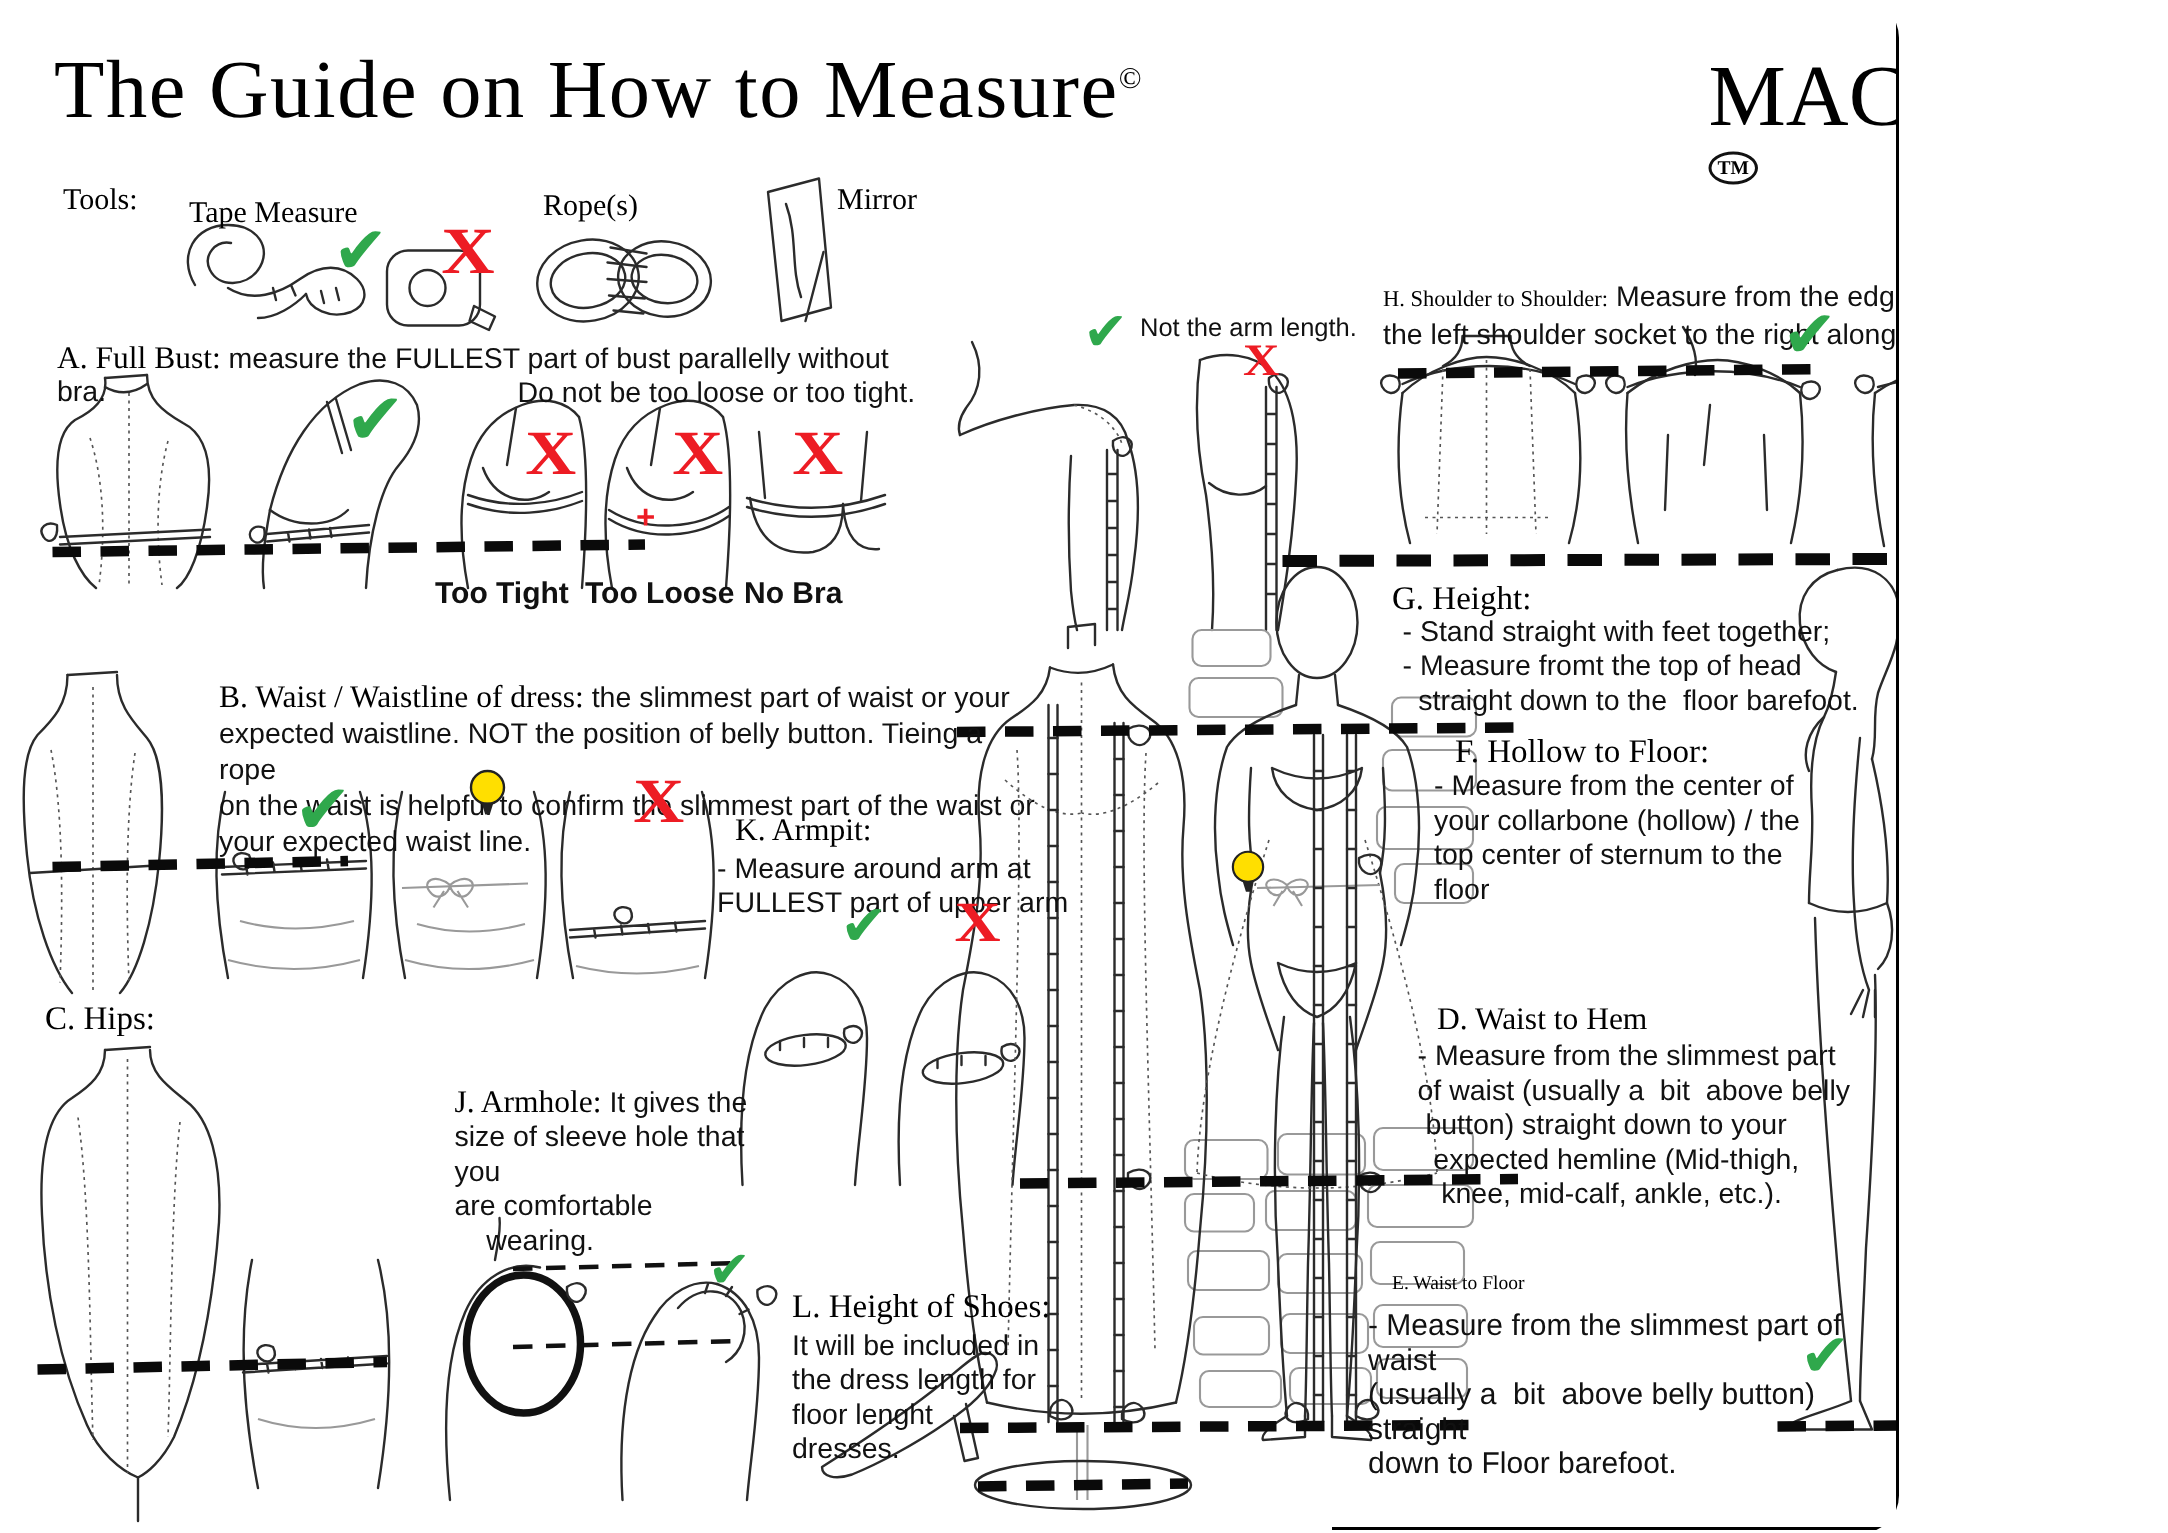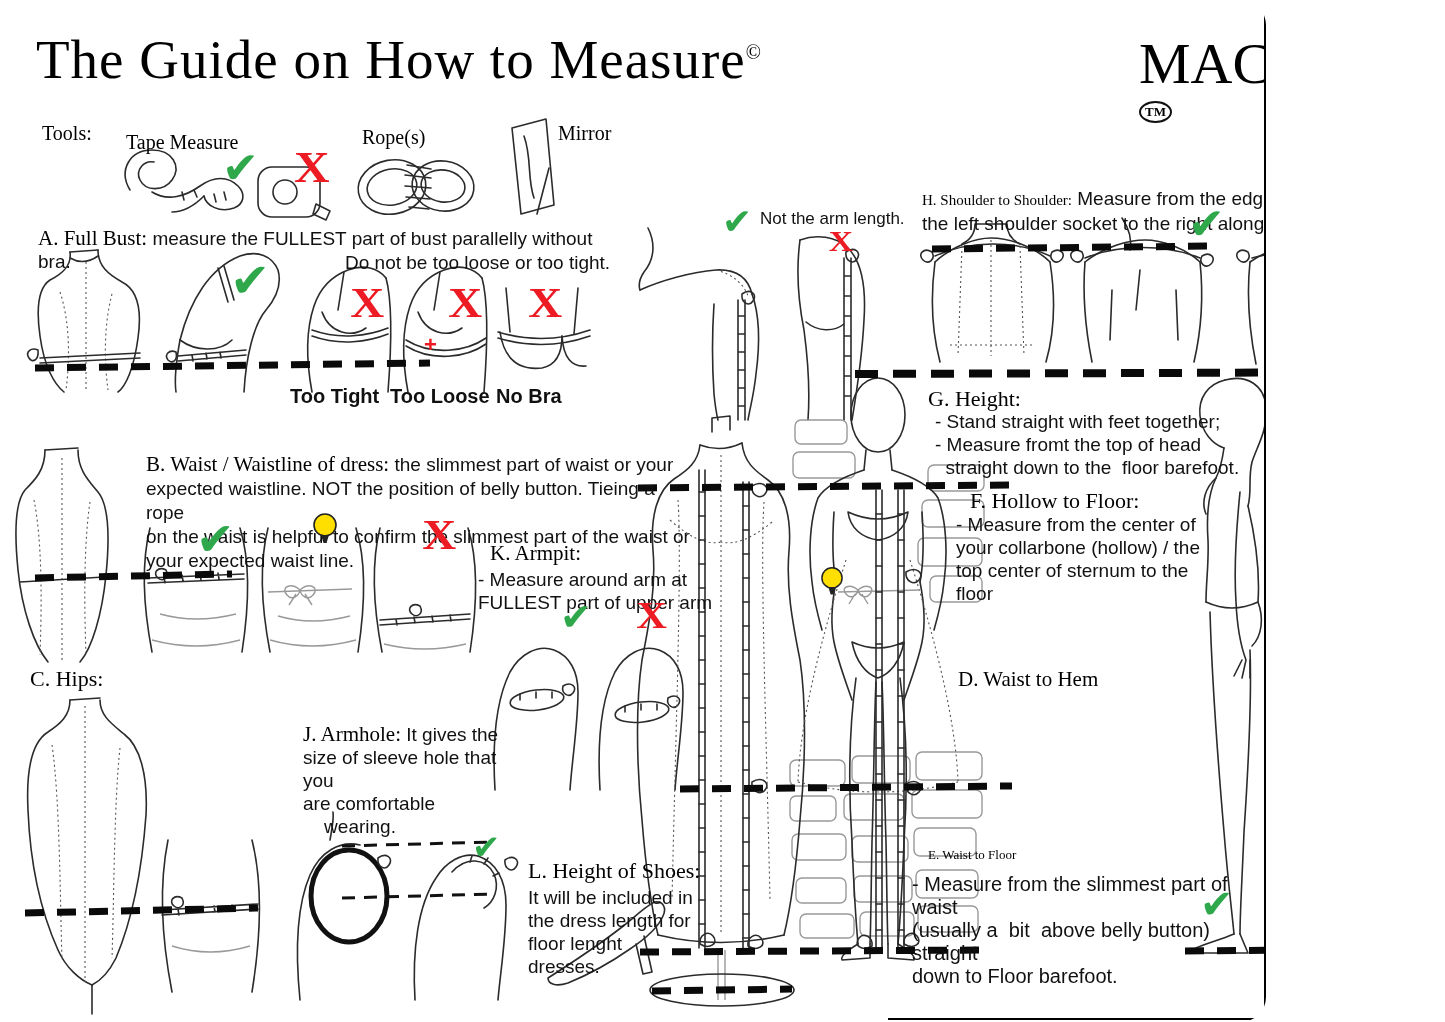--- a/index.html
+++ b/index.html
@@ -385,20 +385,25 @@
 - Measure fromt the top of head
 &nbsp;&nbsp;straight down to the &nbsp;floor barefoot.</div>
 
   <div class="abs h" style="left:970px;top:488px;font-size:22px;">F. Hollow to Floor:</div>
   <div class="abs t pre" style="left:956px;top:513px;font-size:19px;line-height:23px;">- Measure from the center of
 your collarbone (hollow) / the
 top center of sternum to the
 floor</div>
 
   <div class="abs h" style="left:958px;top:667px;font-size:21px;">D. Waist to Hem</div>
+  <div class="abs t pre" style="left:945px;top:693px;font-size:19px;line-height:23px;">- Measure from the slimmest part
+of waist (usually a &nbsp;bit &nbsp;above belly
+&nbsp;button) straight down to your
+&nbsp;&nbsp;expected hemline (Mid-thigh,
+&nbsp;&nbsp;&nbsp;knee, mid-calf, ankle, etc.).</div>
 
   <div class="abs h" style="left:928px;top:847px;font-size:13px;">E. Waist to Floor</div>
   <div class="abs t pre" style="left:912px;top:873px;font-size:20px;line-height:23px;">- Measure from the slimmest part of waist
 (usually a &nbsp;bit &nbsp;above belly button) straight
 down to Floor barefoot.</div>
 
   <div class="abs h" style="left:528px;top:858px;font-size:22px;">L. Height of Shoes:</div>
   <div class="abs t pre" style="left:528px;top:886px;font-size:19px;line-height:23px;">It will be included in
 the dress length for
 floor lenght

